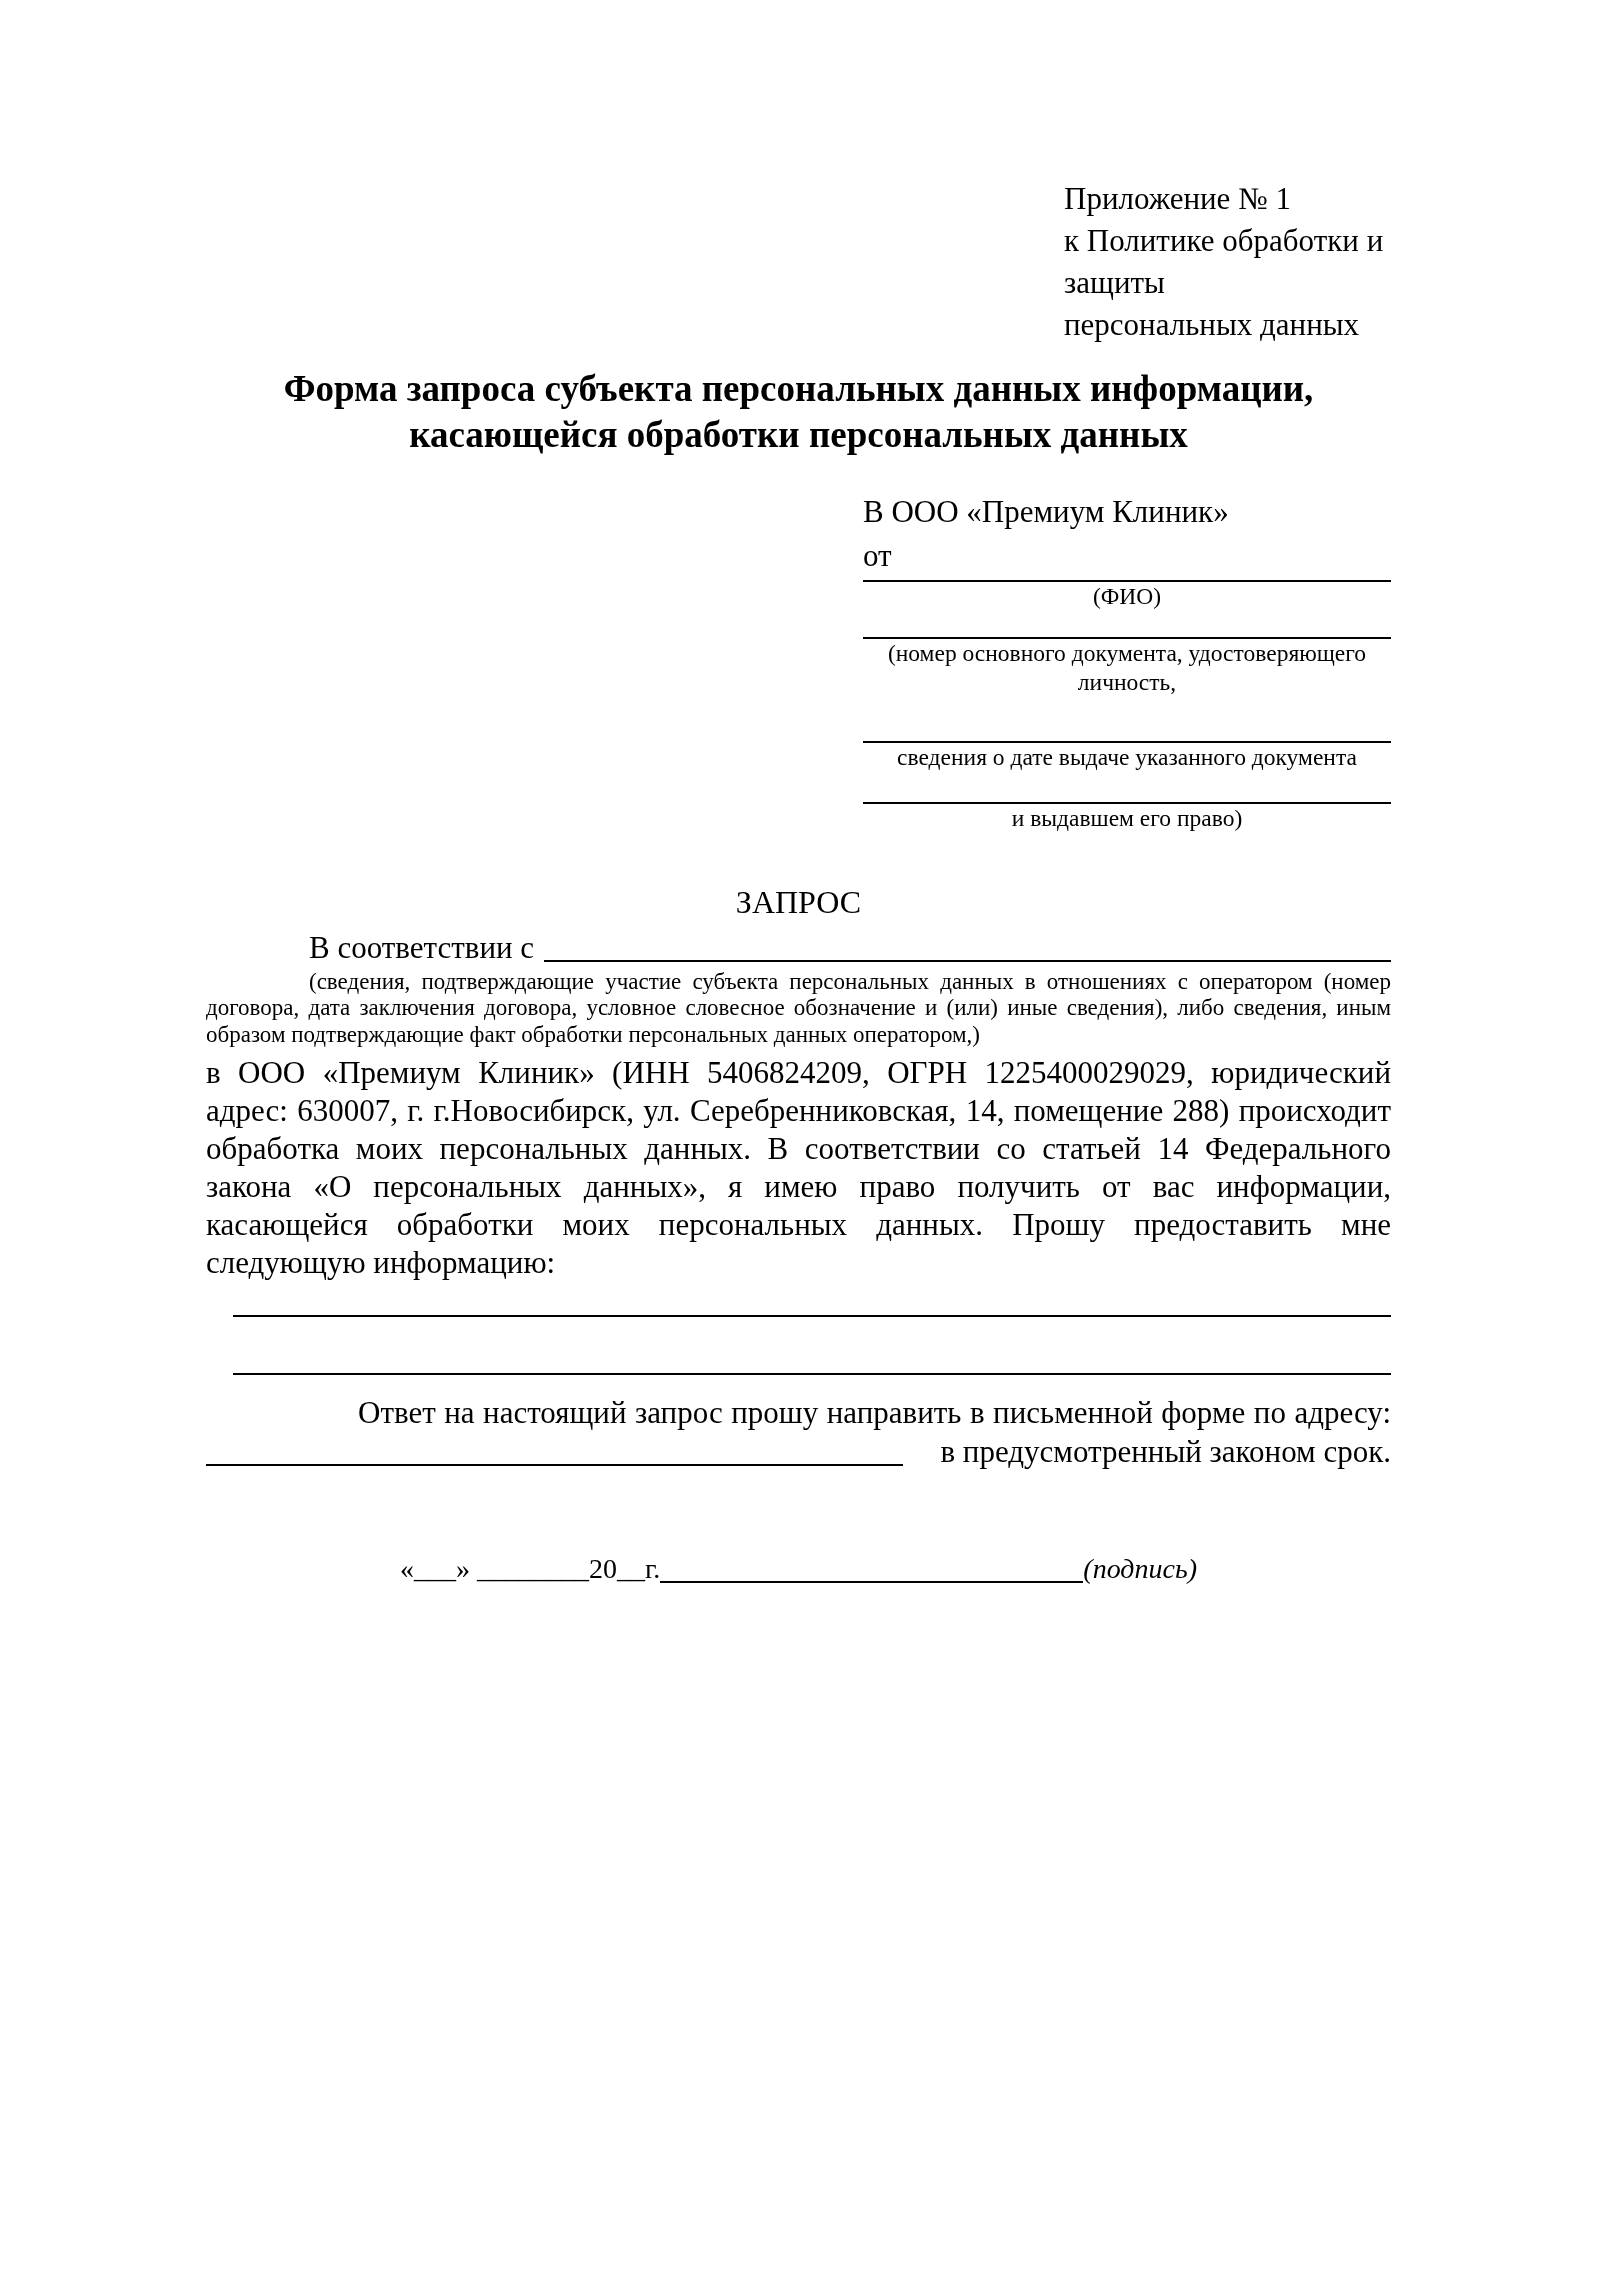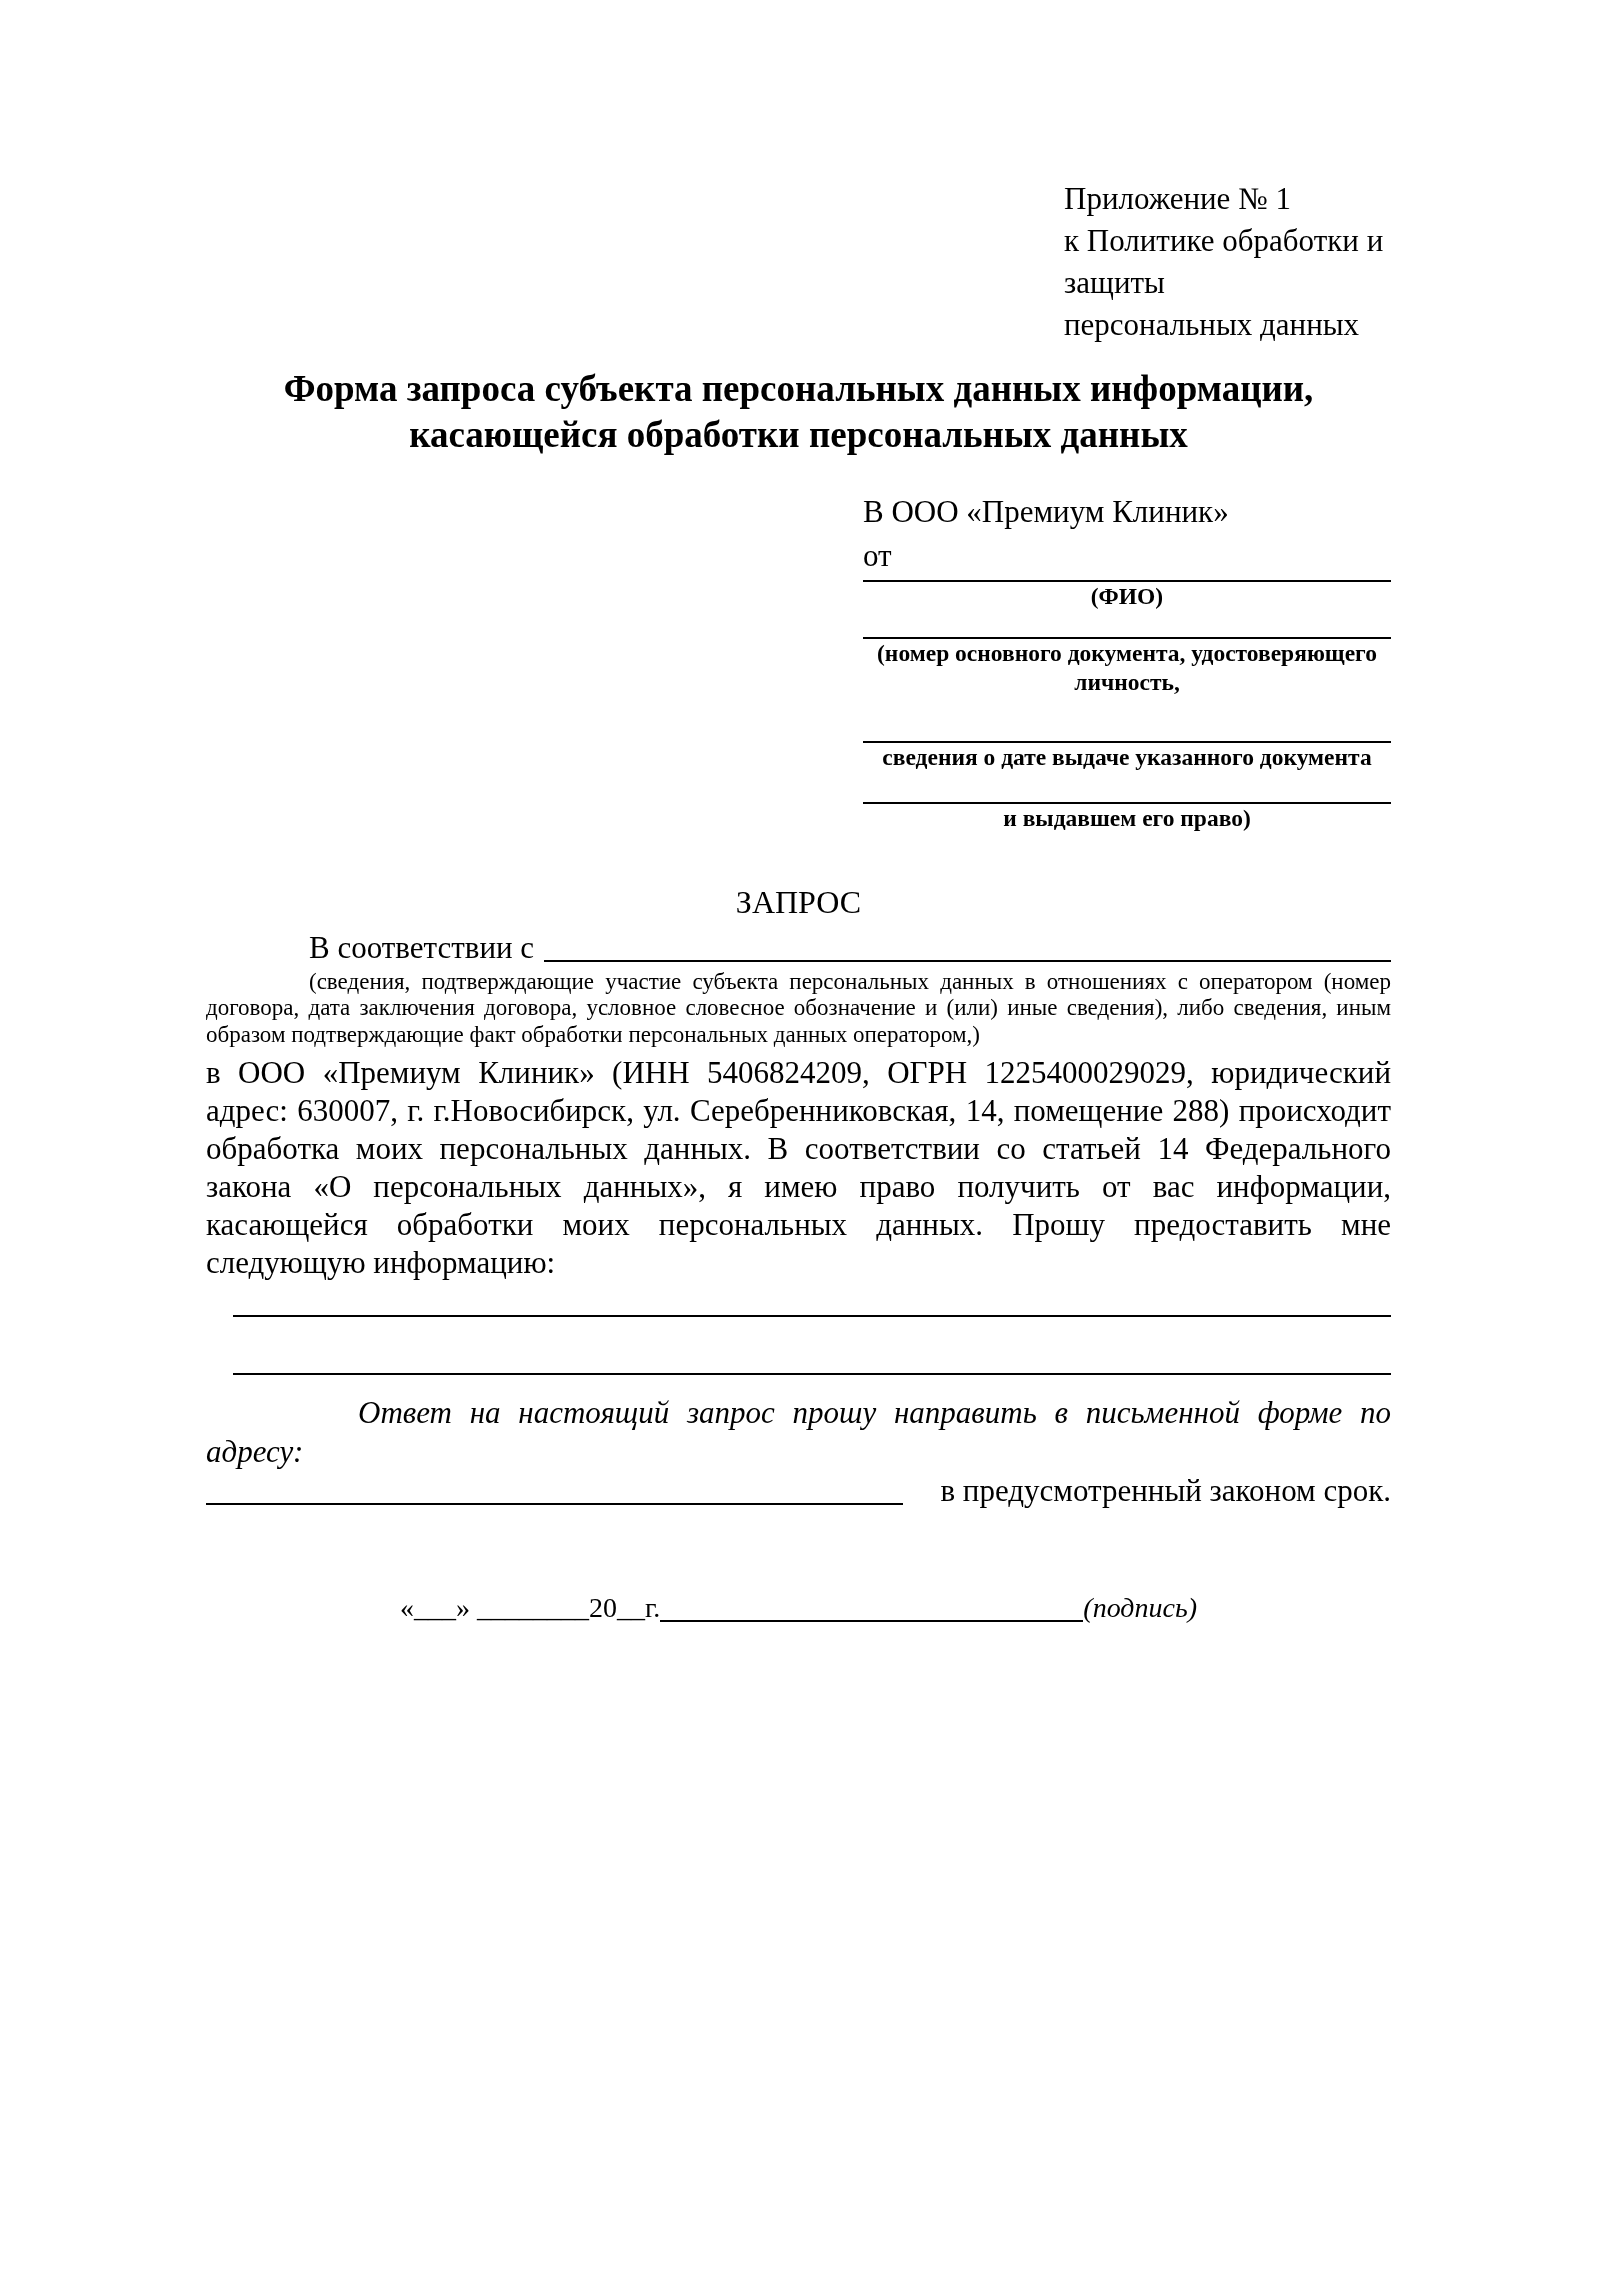--- a/index.html
+++ b/index.html
@@ -21,39 +21,39 @@
   
   .doc-title { margin-top: 19.6px; text-align: center; font-size: 37px; font-weight: 700; line-height: 46px; }
 
   
   .addressee { margin-top: 32px; margin-left: 657px; font-size: 31px; line-height: 44px; }
   .wl { border-bottom: 2px solid #000; height: 2px; }
   .wl-1 { margin-top: 2px; }
   .wl-2 { margin-top: 26.5px; }
   .wl-3 { margin-top: 44px; }
   .wl-4 { margin-top: 30px; }
-  .field-caption { font-size: 23.5px; line-height: 29px; text-align: center; font-weight: bold; }
+  .field-caption { font-size: 23.5px; line-height: 29px; text-align: center; }
 
   
   .request-heading { margin-top: 50px; text-align: center; font-size: 32px; line-height: 39px; }
   .intro-line { margin-top: 5.9px; display: flex; align-items: flex-end; font-size: 31px; line-height: 39px; }
   .intro-prefix { padding-left: 103px; white-space: nowrap; }
   .fill-underline { flex: 1 1 auto; border-bottom: 2px solid #000; margin-bottom: 4.9px; margin-left: 9.8px; }
   .fine-print { margin-top: 2px; font-size: 23px; line-height: 26.5px; text-align: justify; text-indent: 103px; }
   .body-text { margin-top: 5.9px; font-size: 31px; line-height: 38px; text-align: justify; }
 
   
   .blank-line { border-bottom: 2px solid #000; height: 2px; margin-left: 27.4px; }
   .blank-1 { margin-top: 33px; }
   .blank-2 { margin-top: 56px; }
 
   
   .answer-first {
     margin-top: 17.6px; font-size: 31px; line-height: 39px;
-    text-align: justify; text-align-last: justify; text-indent: 152px; font-style: italic;
+    text-align: justify; text-align-last: justify; text-indent: 152px;
   }
   .answer-second { display: flex; align-items: flex-end; font-size: 31px; line-height: 39px; gap: 37px; }
   .answer-fill { flex: 1 1 auto; border-bottom: 2px solid #000; margin-bottom: 4.9px; }
   .answer-suffix { white-space: nowrap; }
 
   
   .footer-row {
     margin-top: 78px; display: flex; justify-content: center;
     align-items: flex-end; font-size: 28px; line-height: 39px;
   }

